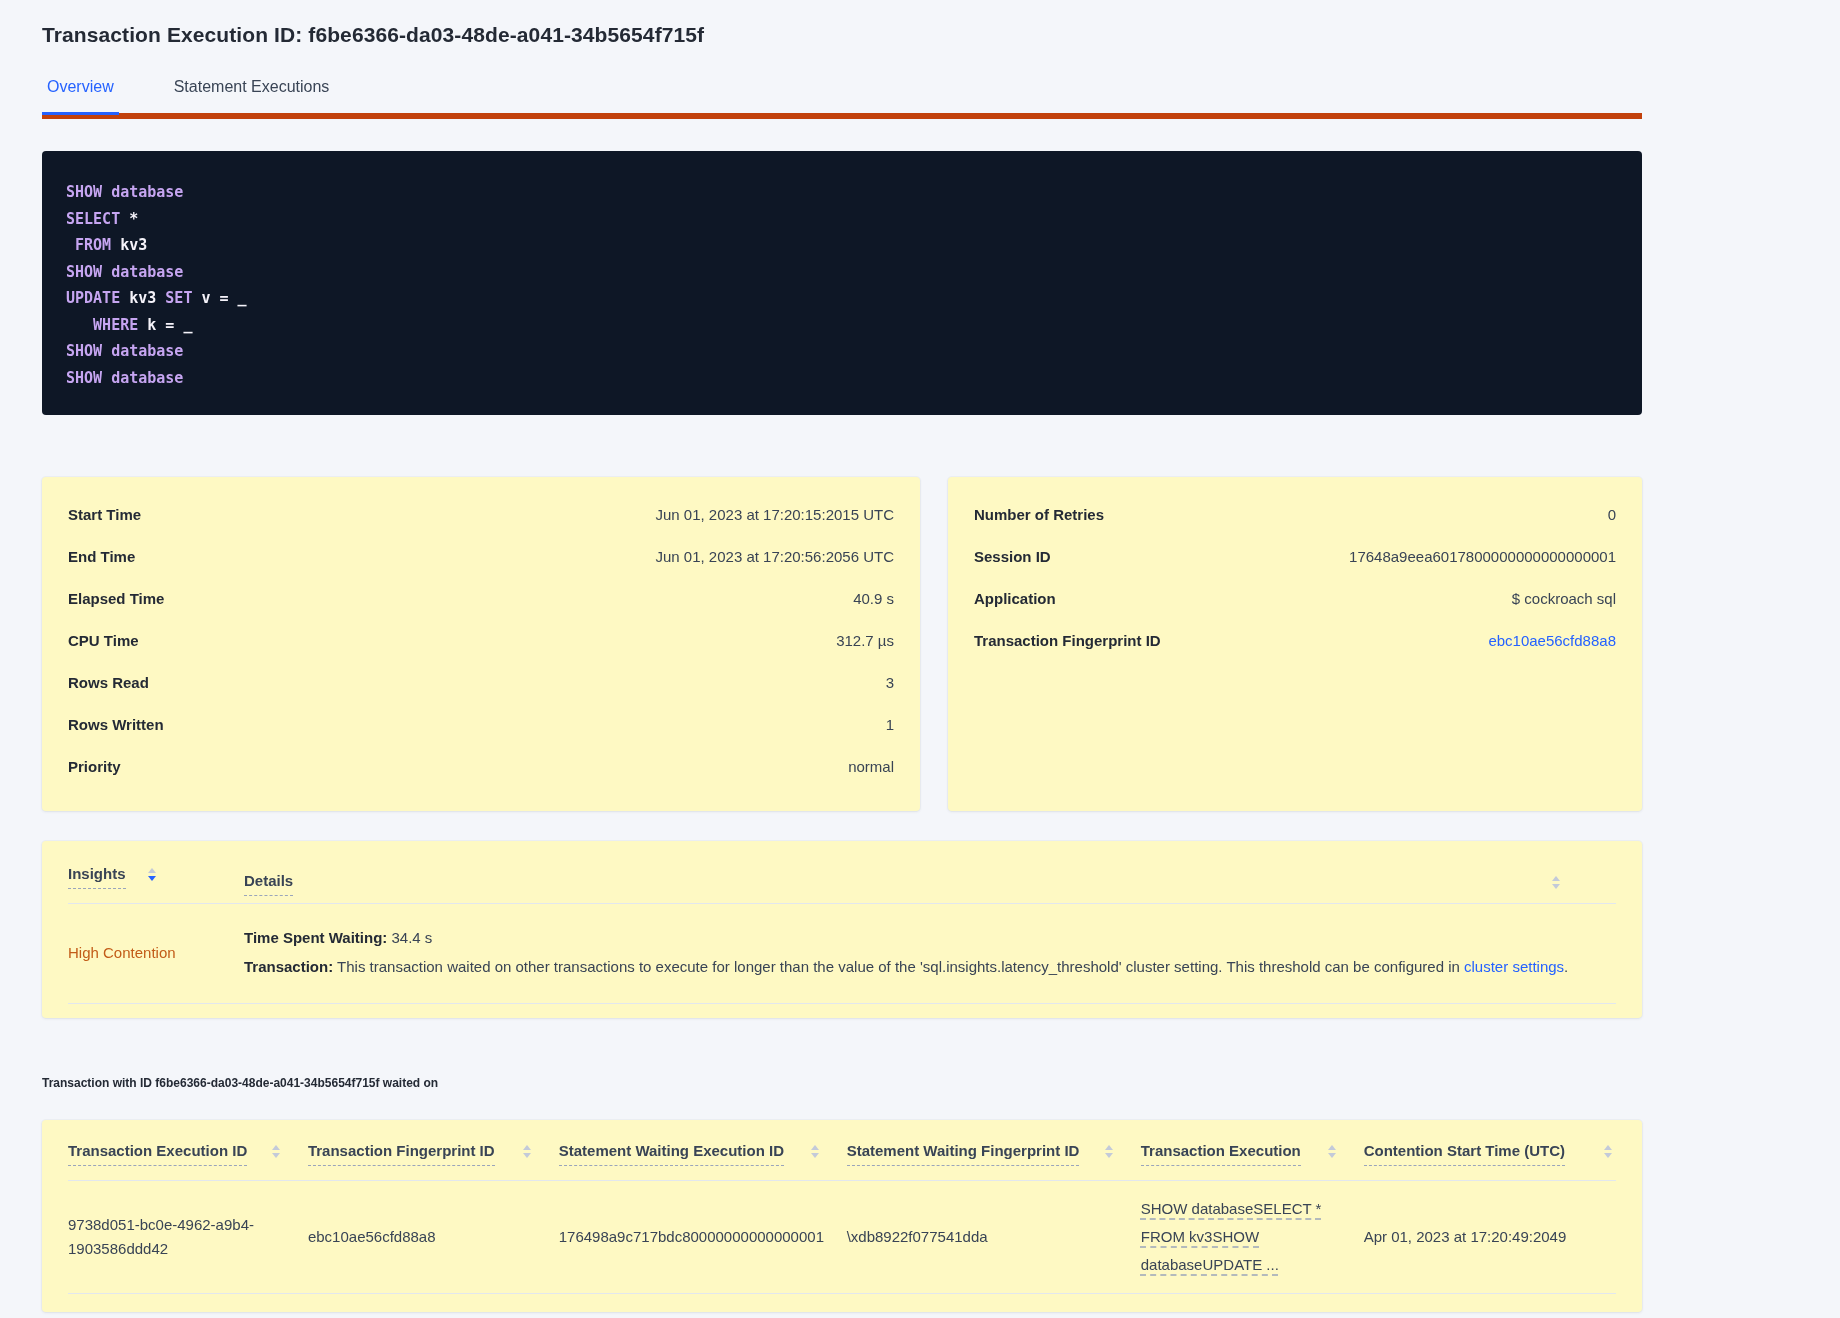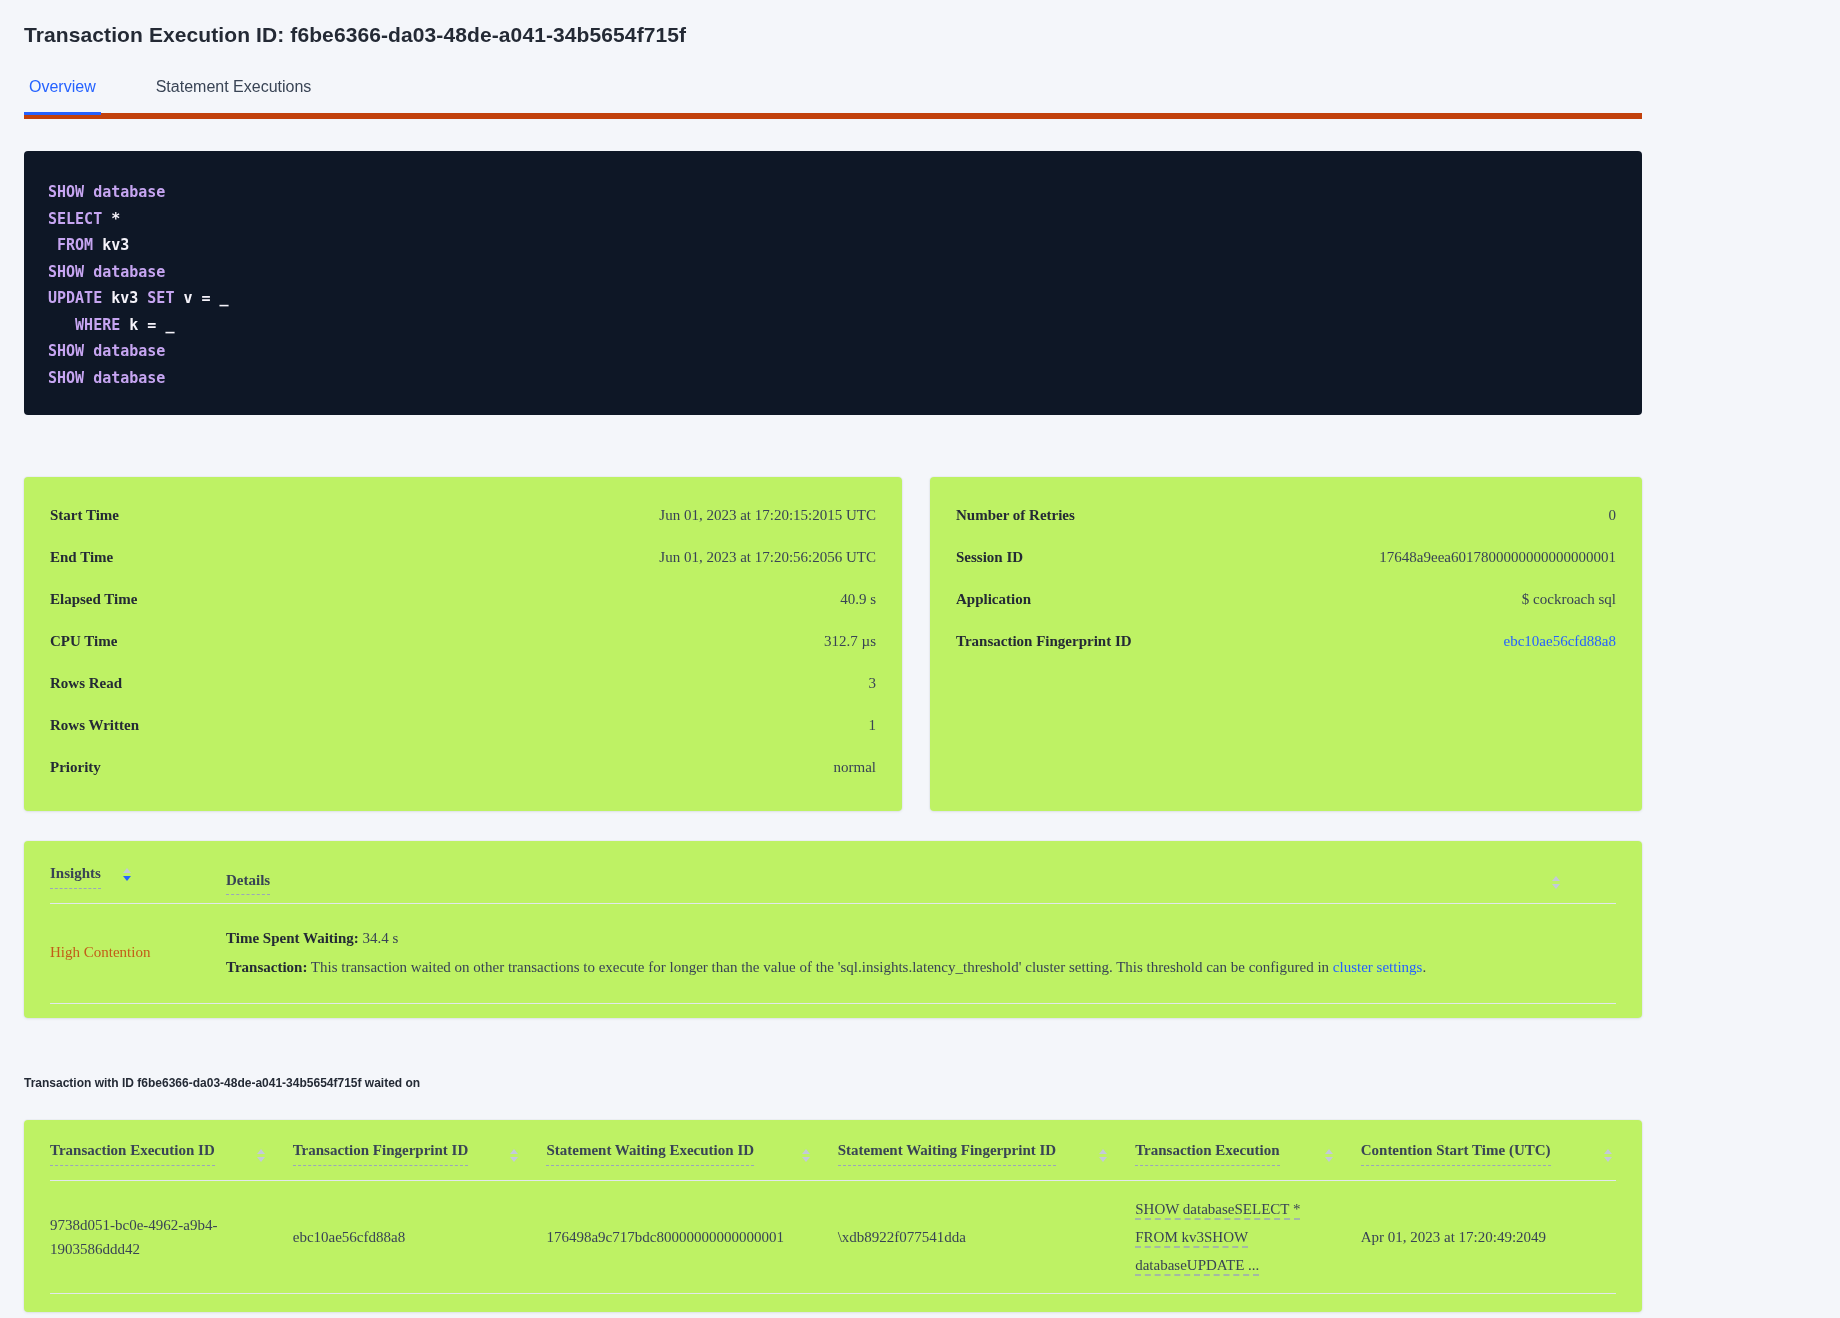--- a/index.html
+++ b/index.html
@@ -15,21 +15,21 @@
     --dash:#9aa5bb;
   }
   *{box-sizing:border-box;margin:0;padding:0}
   html,body{width:1840px;height:1318px;overflow:hidden}
   body{
     background:#f4f6fa;
     font-family:"Liberation Sans",sans-serif;
     color:var(--text-body);
     font-size:15px;
   }
-  .page{padding:0 18px 0 24px;width:1660px}
+  .page{padding:0 18px 0 42px;width:1660px}
 
   
   h1.page-title{
     margin-top:22px;
     font-size:21px;
     line-height:26px;
     font-weight:700;
     color:var(--text-dark);
     letter-spacing:.1px;
   }
@@ -65,24 +65,23 @@
     font-size:15px;
     font-weight:700;
     line-height:26.5px;
     color:var(--code-plain);
   }
   .sql-line{white-space:pre}
   .sql-line .kw{color:var(--code-kw)}
 
   
   .card{
-    background:#bef264;
+    background:#fef9c3;
     border-radius:4px;
     box-shadow:0 1px 3px rgba(33,48,78,.08), 0 0 0 1px rgba(33,48,78,.03);
-    font-family:Liberation Serif, serif;
   }
   .cards-row{
     margin-top:62px;
     display:flex;
     align-items:stretch;
   }
   .summary-card{padding:30px 26px 36px 26px}
   .summary-left{width:878px;margin-right:28px;flex:none}
   .summary-right{flex:1}
   .kv-row{
@@ -149,21 +148,21 @@
     display:flex;
     padding:22px 0 14px 0;
     border-bottom:1px solid var(--sep);
   }
   .wt-row{
     display:flex;
     align-items:center;
     padding:14px 0;
     border-bottom:1px solid var(--sep);
   }
-  .wt-col{padding-right:28px;display:flex;align-items:center}
+  .wt-col{padding-right:28px;display:flex;align-items:flex-start}
   .wt-col .sort{margin-left:auto;margin-top:3px}
   .wt-c1{width:15.5%}
   .wt-c2{width:16.2%}
   .wt-c3{width:18.6%}
   .wt-c4{width:19.0%}
   .wt-c5{width:14.4%}
   .wt-c6{width:16.3%;padding-right:4px}
   .wt-cell{line-height:24px;overflow-wrap:break-word}
   .txn-exec-link{
     color:var(--text-body);

